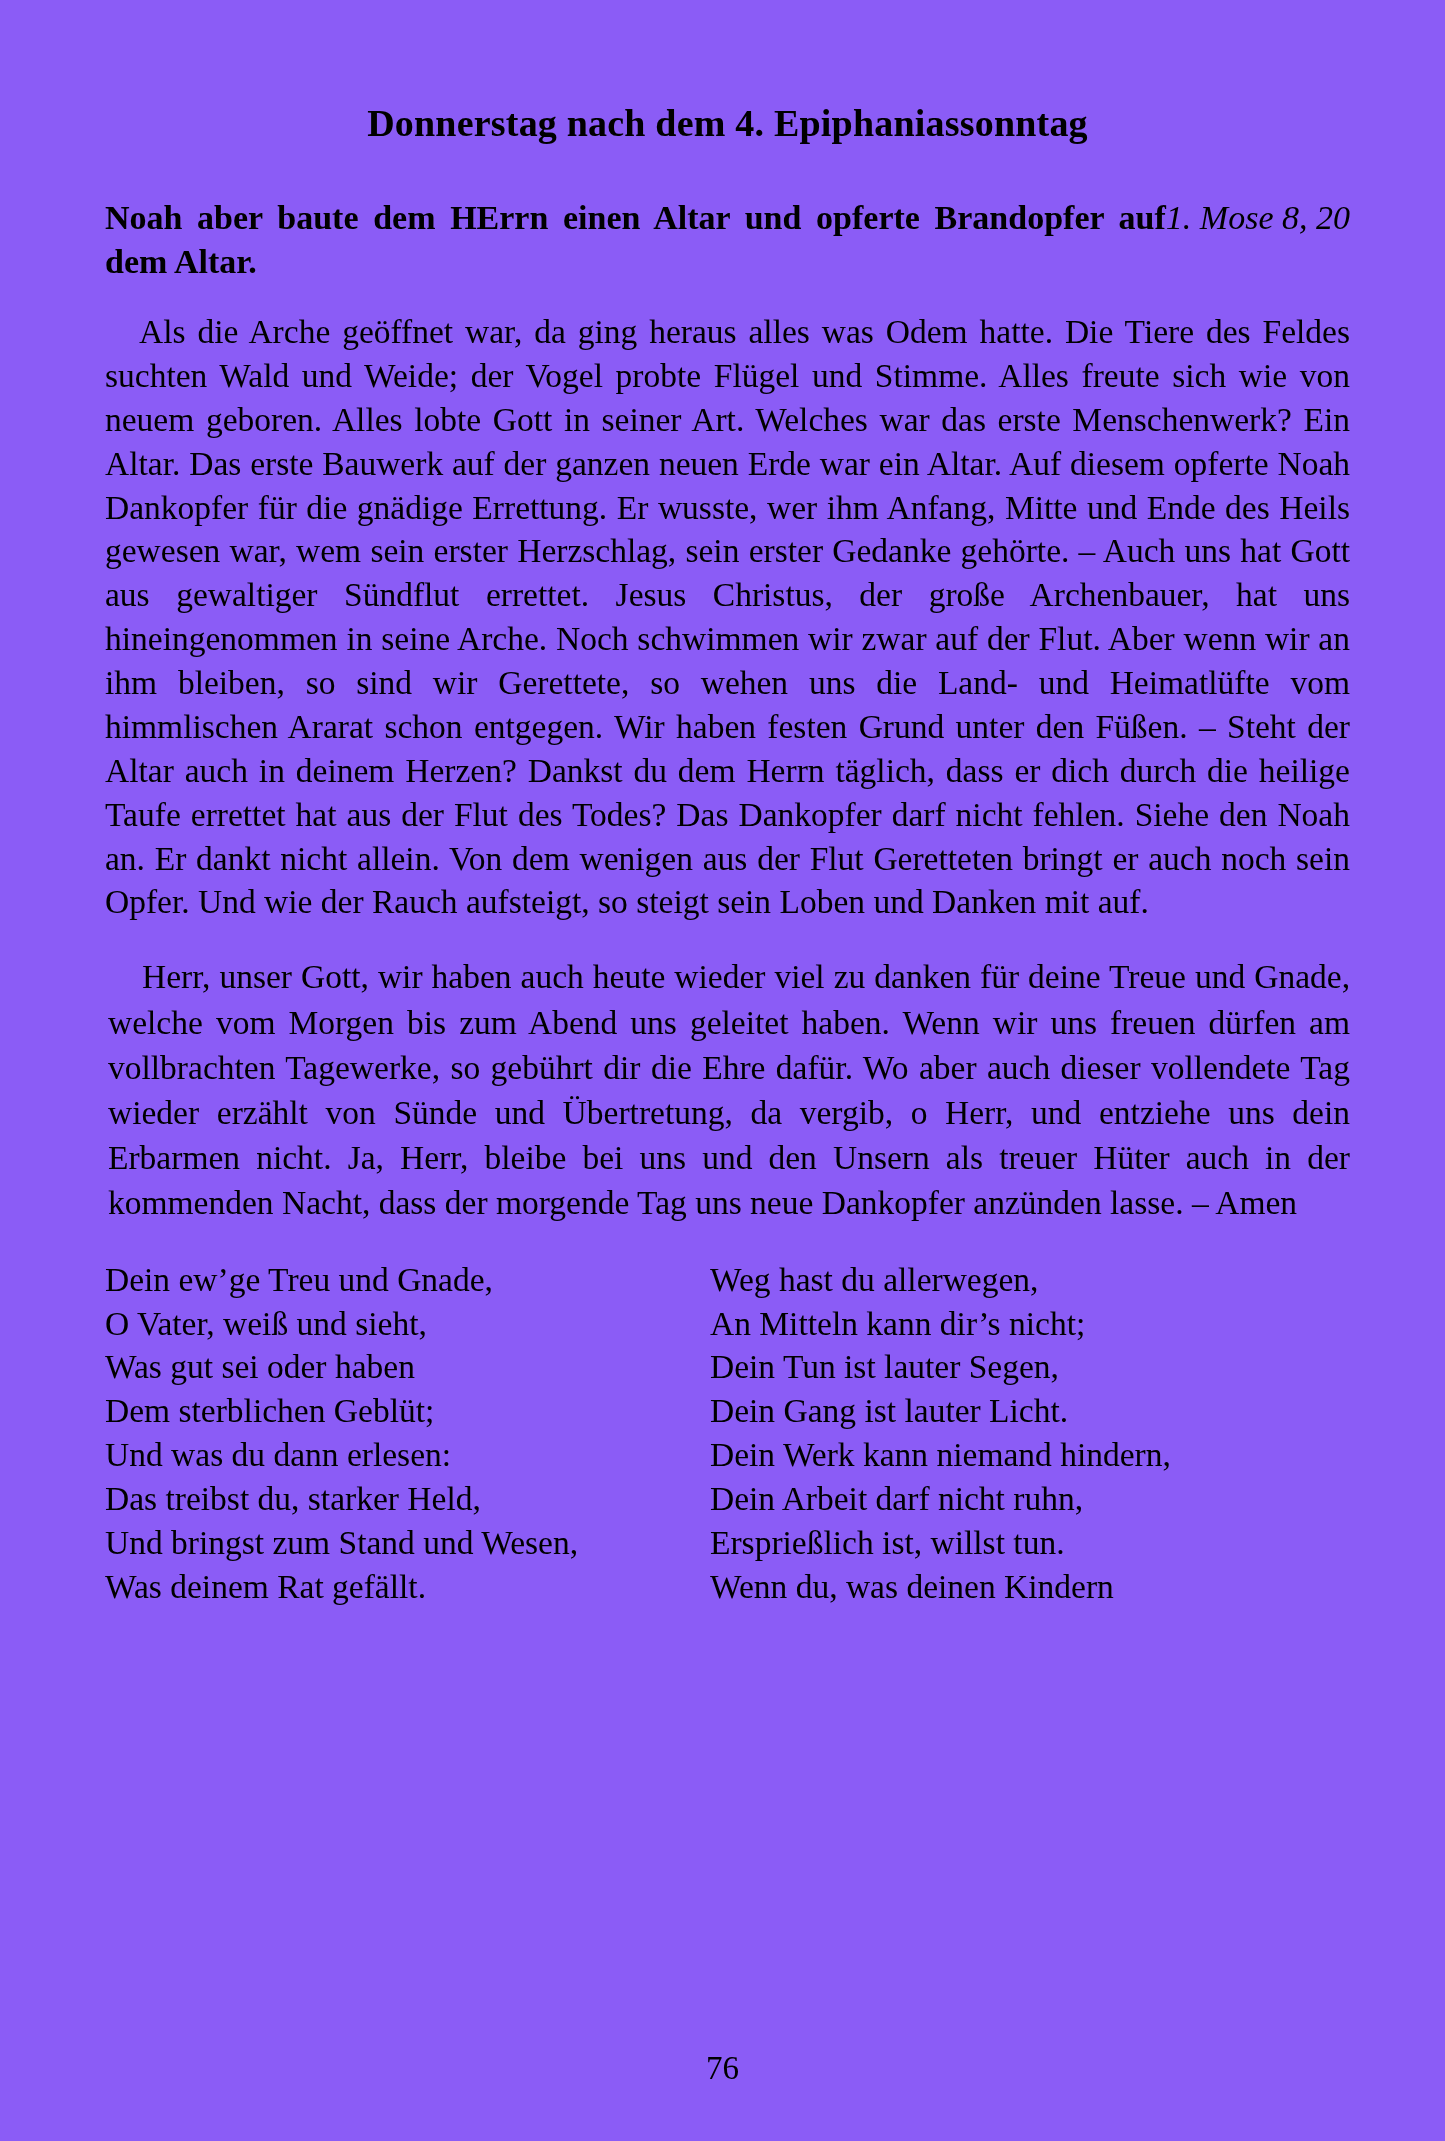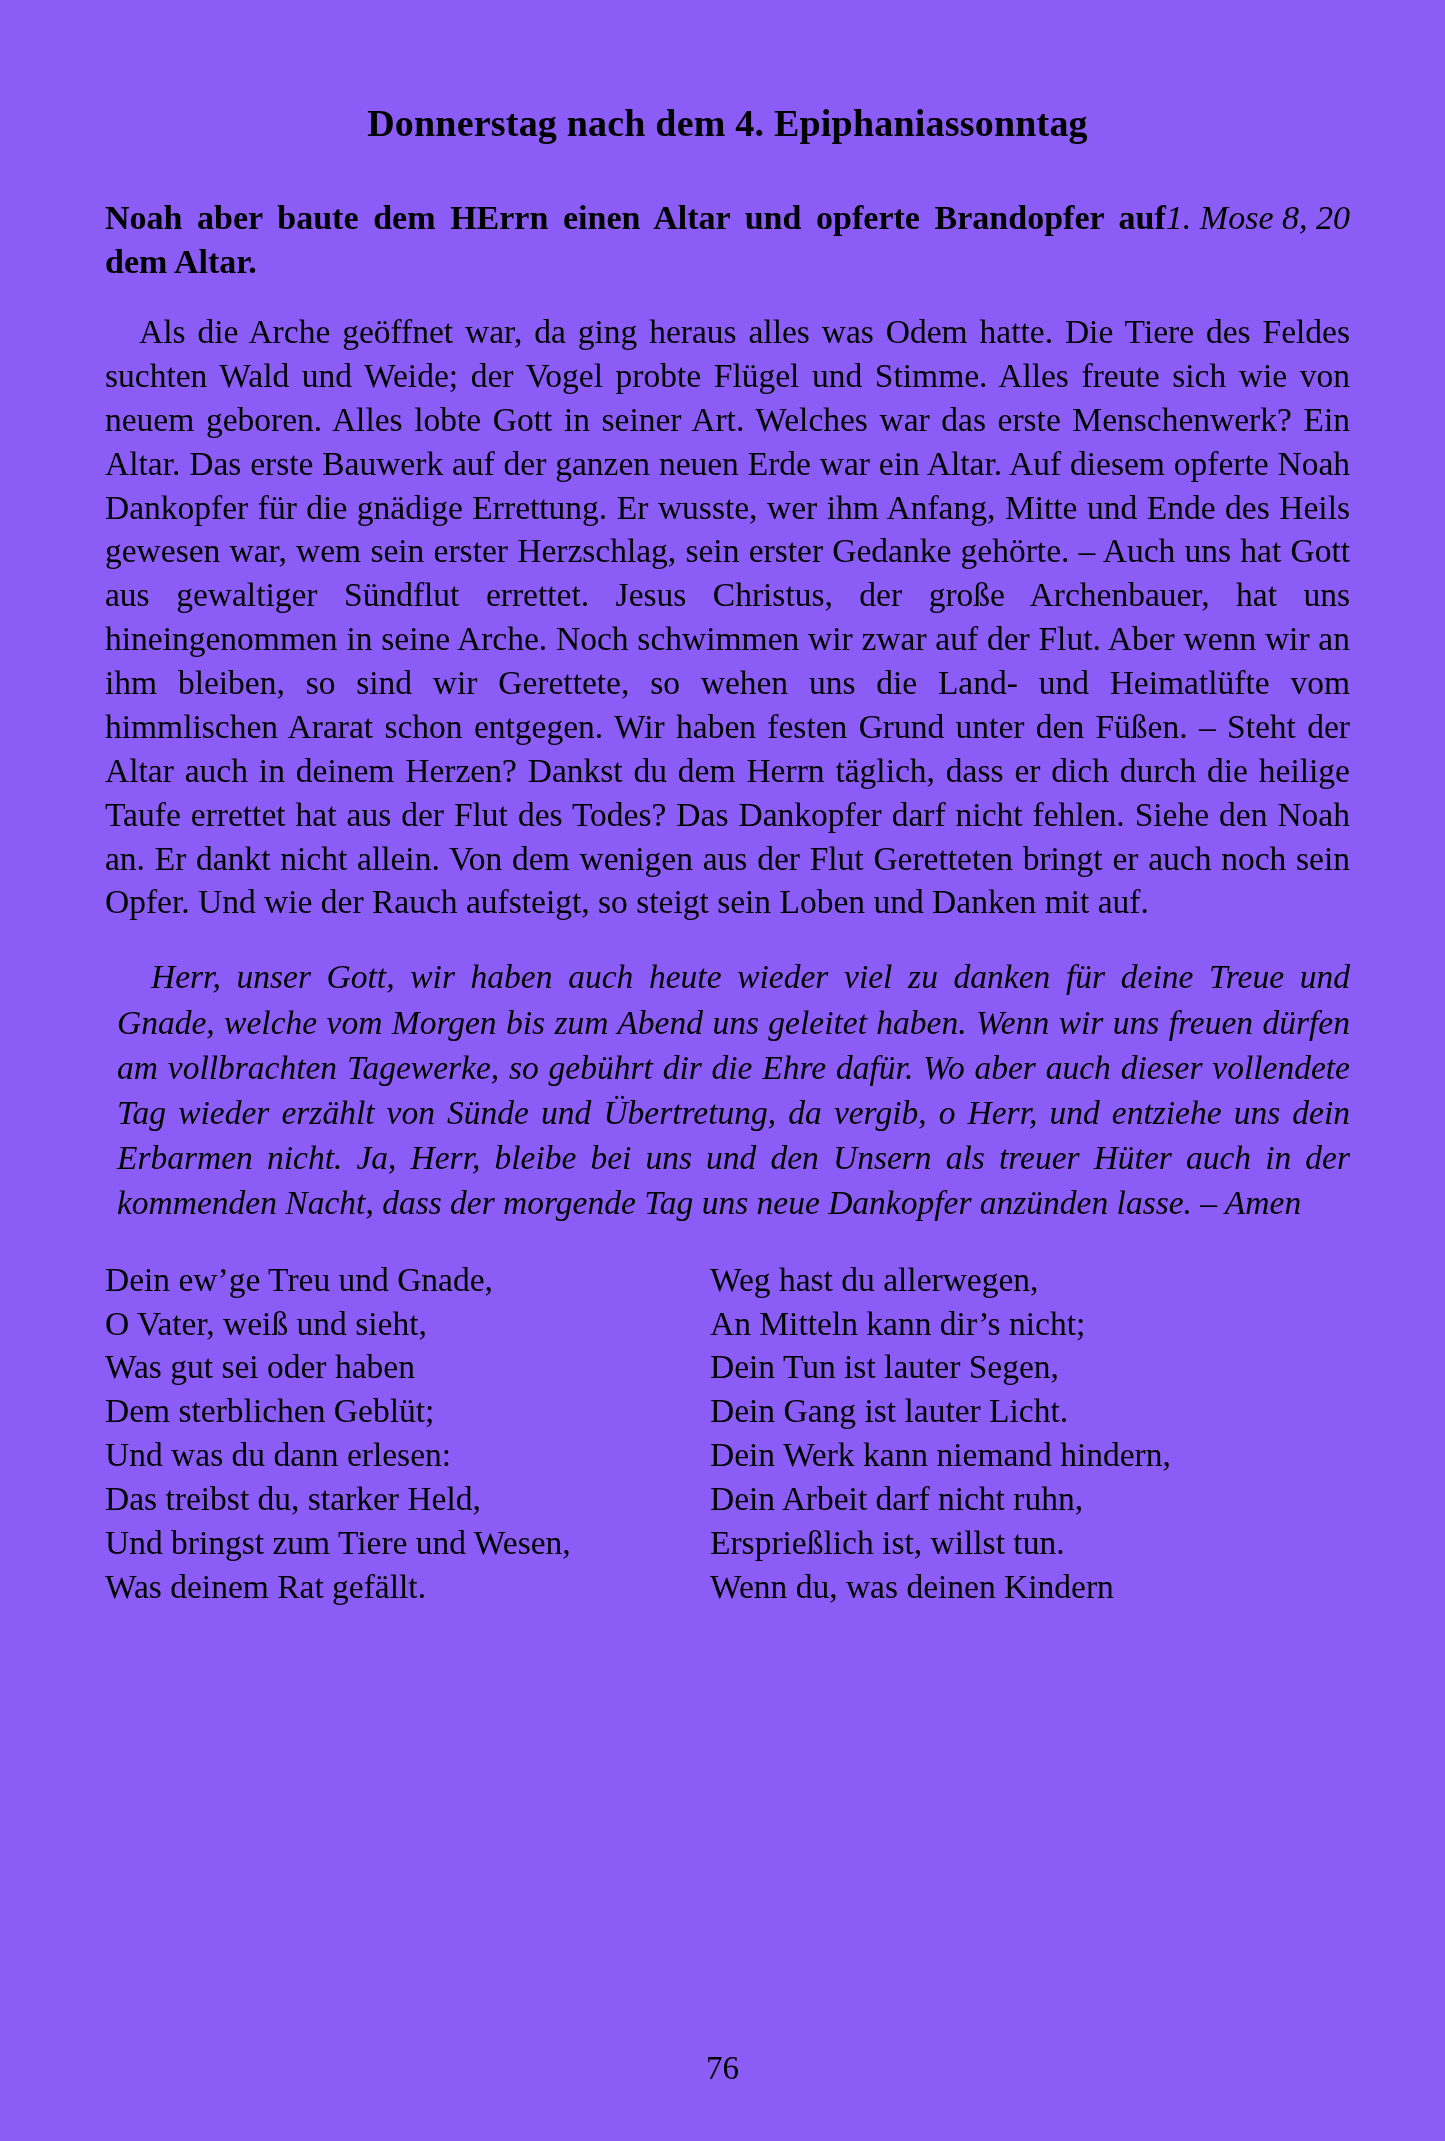--- a/index.html
+++ b/index.html
@@ -38,24 +38,23 @@
     font-style: italic;
   }
   .body-para {
     margin: 0 0 30px 0;
     font-size: 33.5px;
     line-height: 1.31;
     text-align: justify;
     text-indent: 34px;
   }
   .prayer {
-    margin: 0 0 32px 12px;
+    margin: 0 0 32px 3px;
     font-size: 33.5px;
     line-height: 1.35;
-    font-style: italic;
     text-align: justify;
     text-indent: 34px;
   }
   .hymn {
     display: flex;
     font-size: 33.5px;
     line-height: 1.31;
   }
   .hymn-col-left {
     width: 605px;
@@ -94,21 +93,21 @@
 
   <div class="hymn">
     <div class="hymn-col-left">
 
     <div class="hymn-line">Dein ew’ge Treu und Gnade,</div>
         <div class="hymn-line">O Vater, weiß und sieht,</div>
         <div class="hymn-line">Was gut sei oder haben</div>
         <div class="hymn-line">Dem sterblichen Geblüt;</div>
         <div class="hymn-line">Und was du dann erlesen:</div>
         <div class="hymn-line">Das treibst du, starker Held,</div>
-        <div class="hymn-line">Und bringst zum Tiere und Wesen,</div>
+        <div class="hymn-line">Und bringst zum Stand und Wesen,</div>
         <div class="hymn-line">Was deinem Rat gefällt.</div>
       </div>
     <div class="hymn-col-right">
 
     <div class="hymn-line">Weg hast du allerwegen,</div>
         <div class="hymn-line">An Mitteln kann dir’s nicht;</div>
         <div class="hymn-line">Dein Tun ist lauter Segen,</div>
         <div class="hymn-line">Dein Gang ist lauter Licht.</div>
         <div class="hymn-line">Dein Werk kann niemand hindern,</div>
         <div class="hymn-line">Dein Arbeit darf nicht ruhn,</div>

